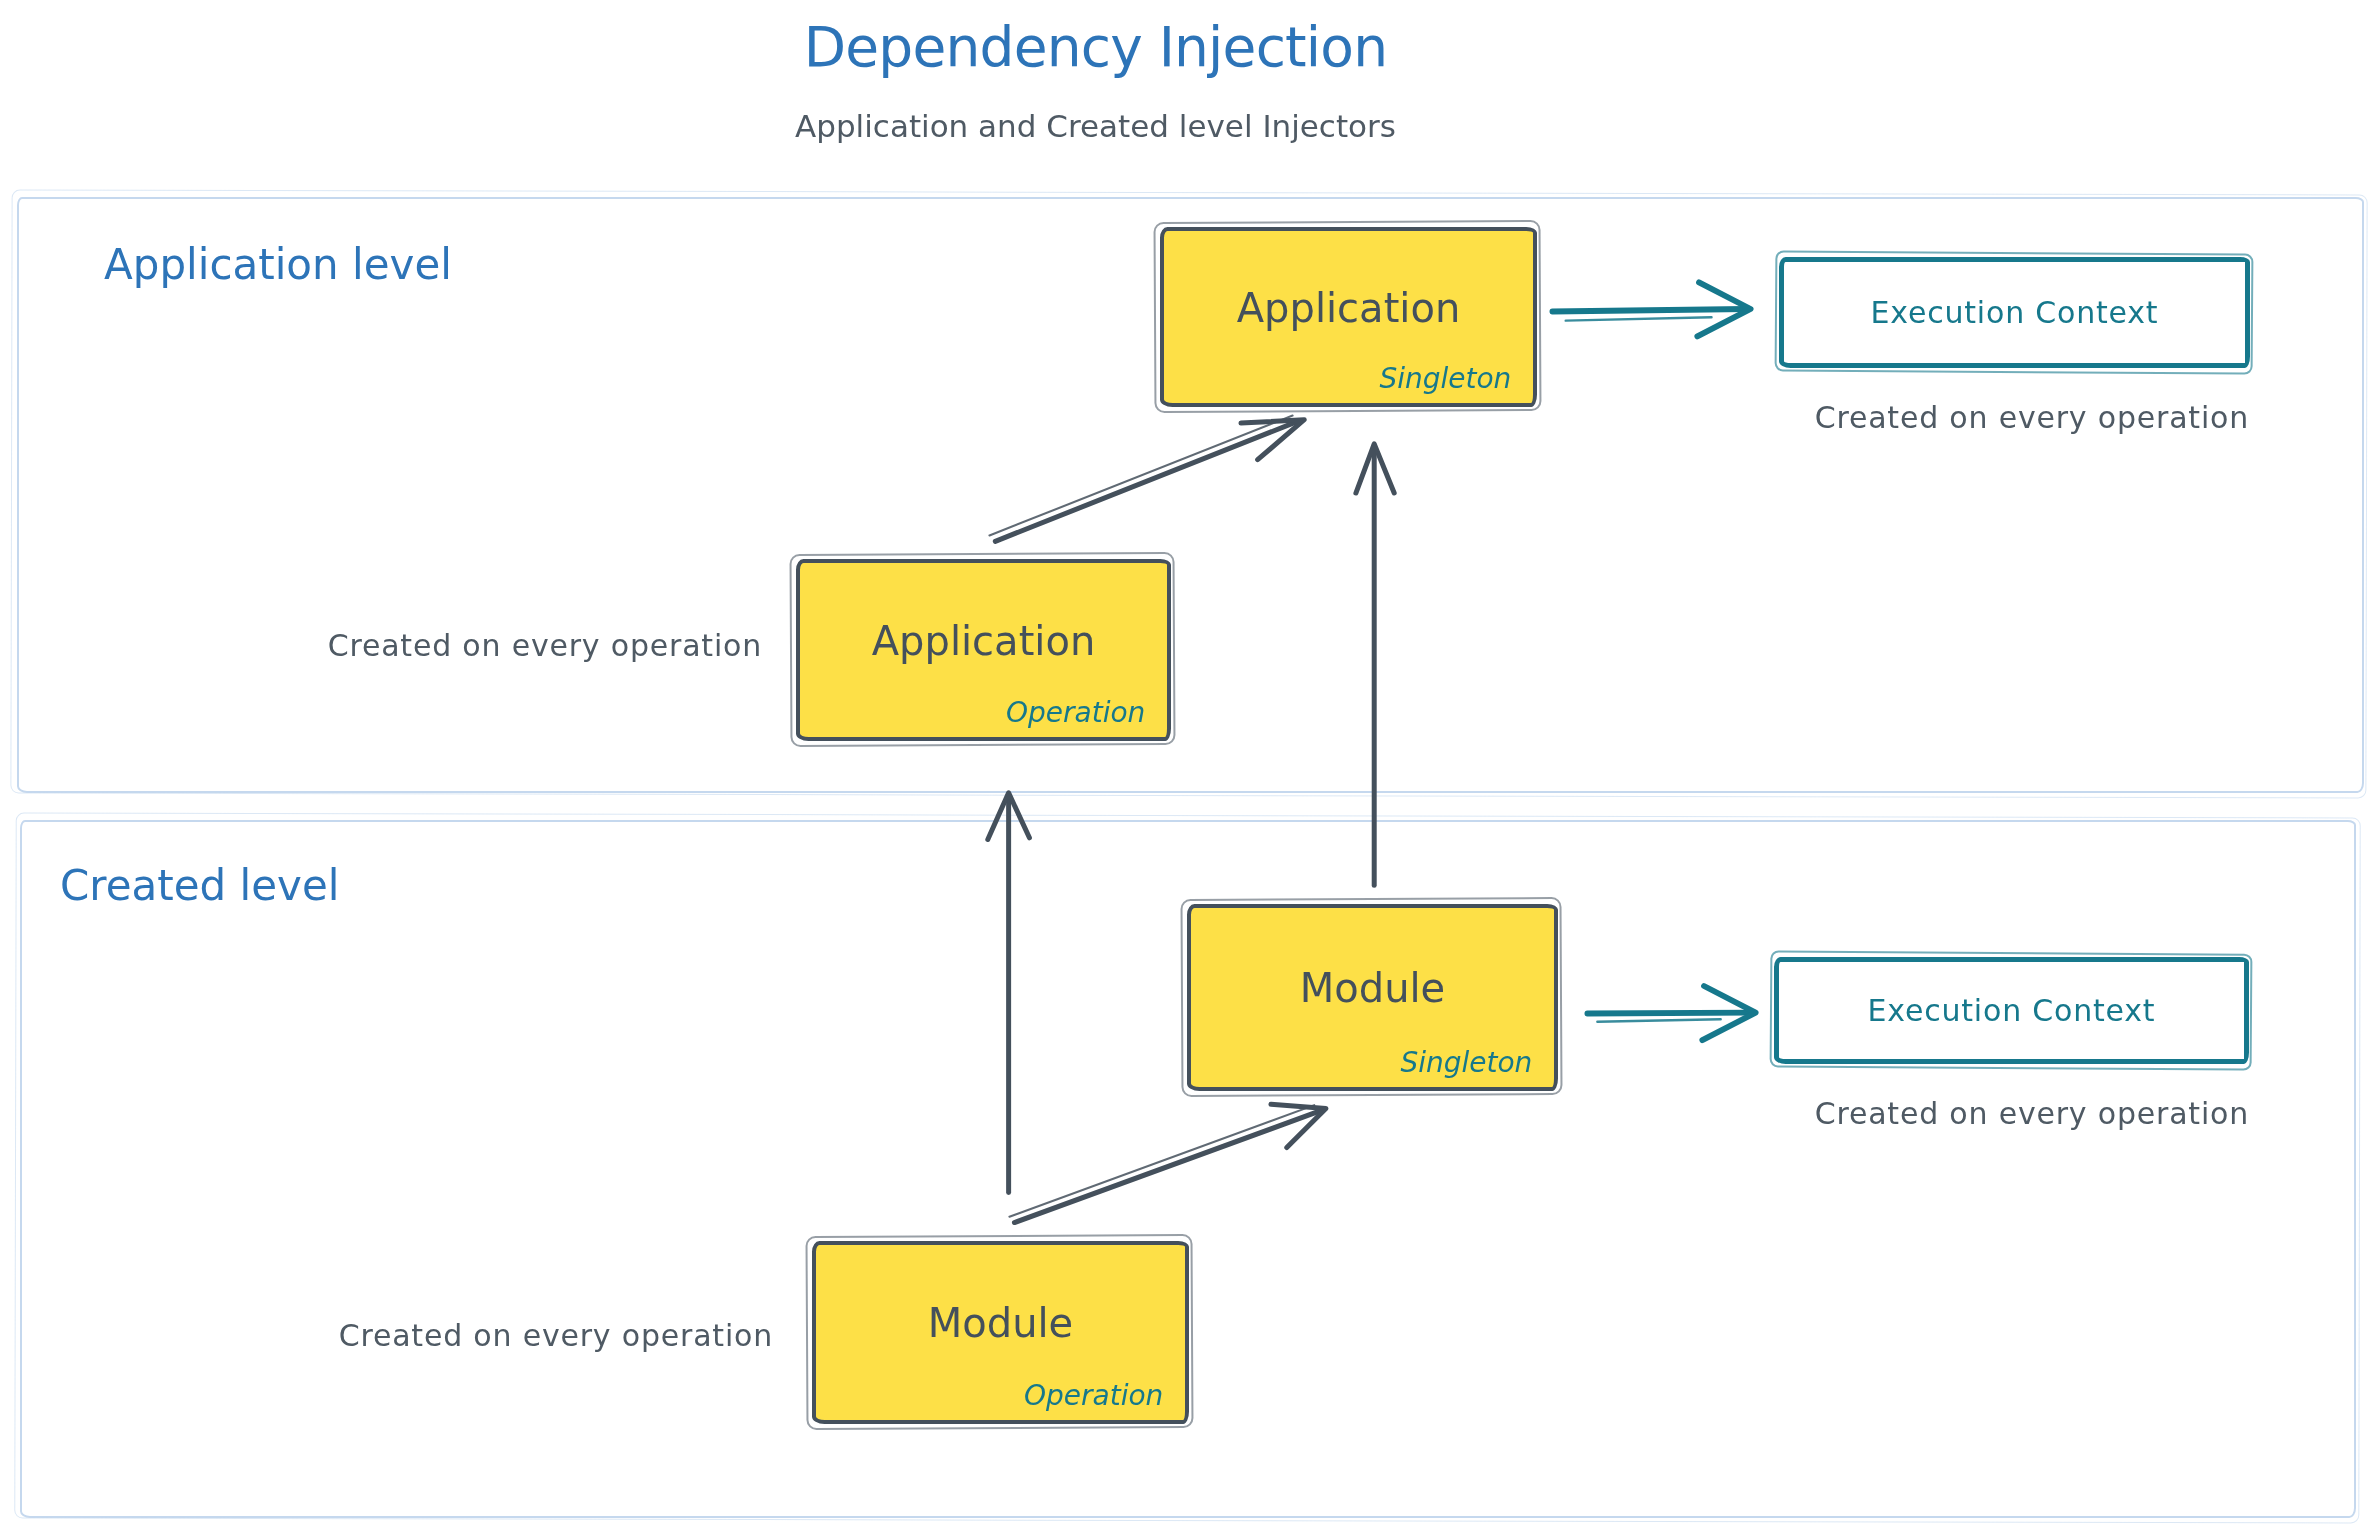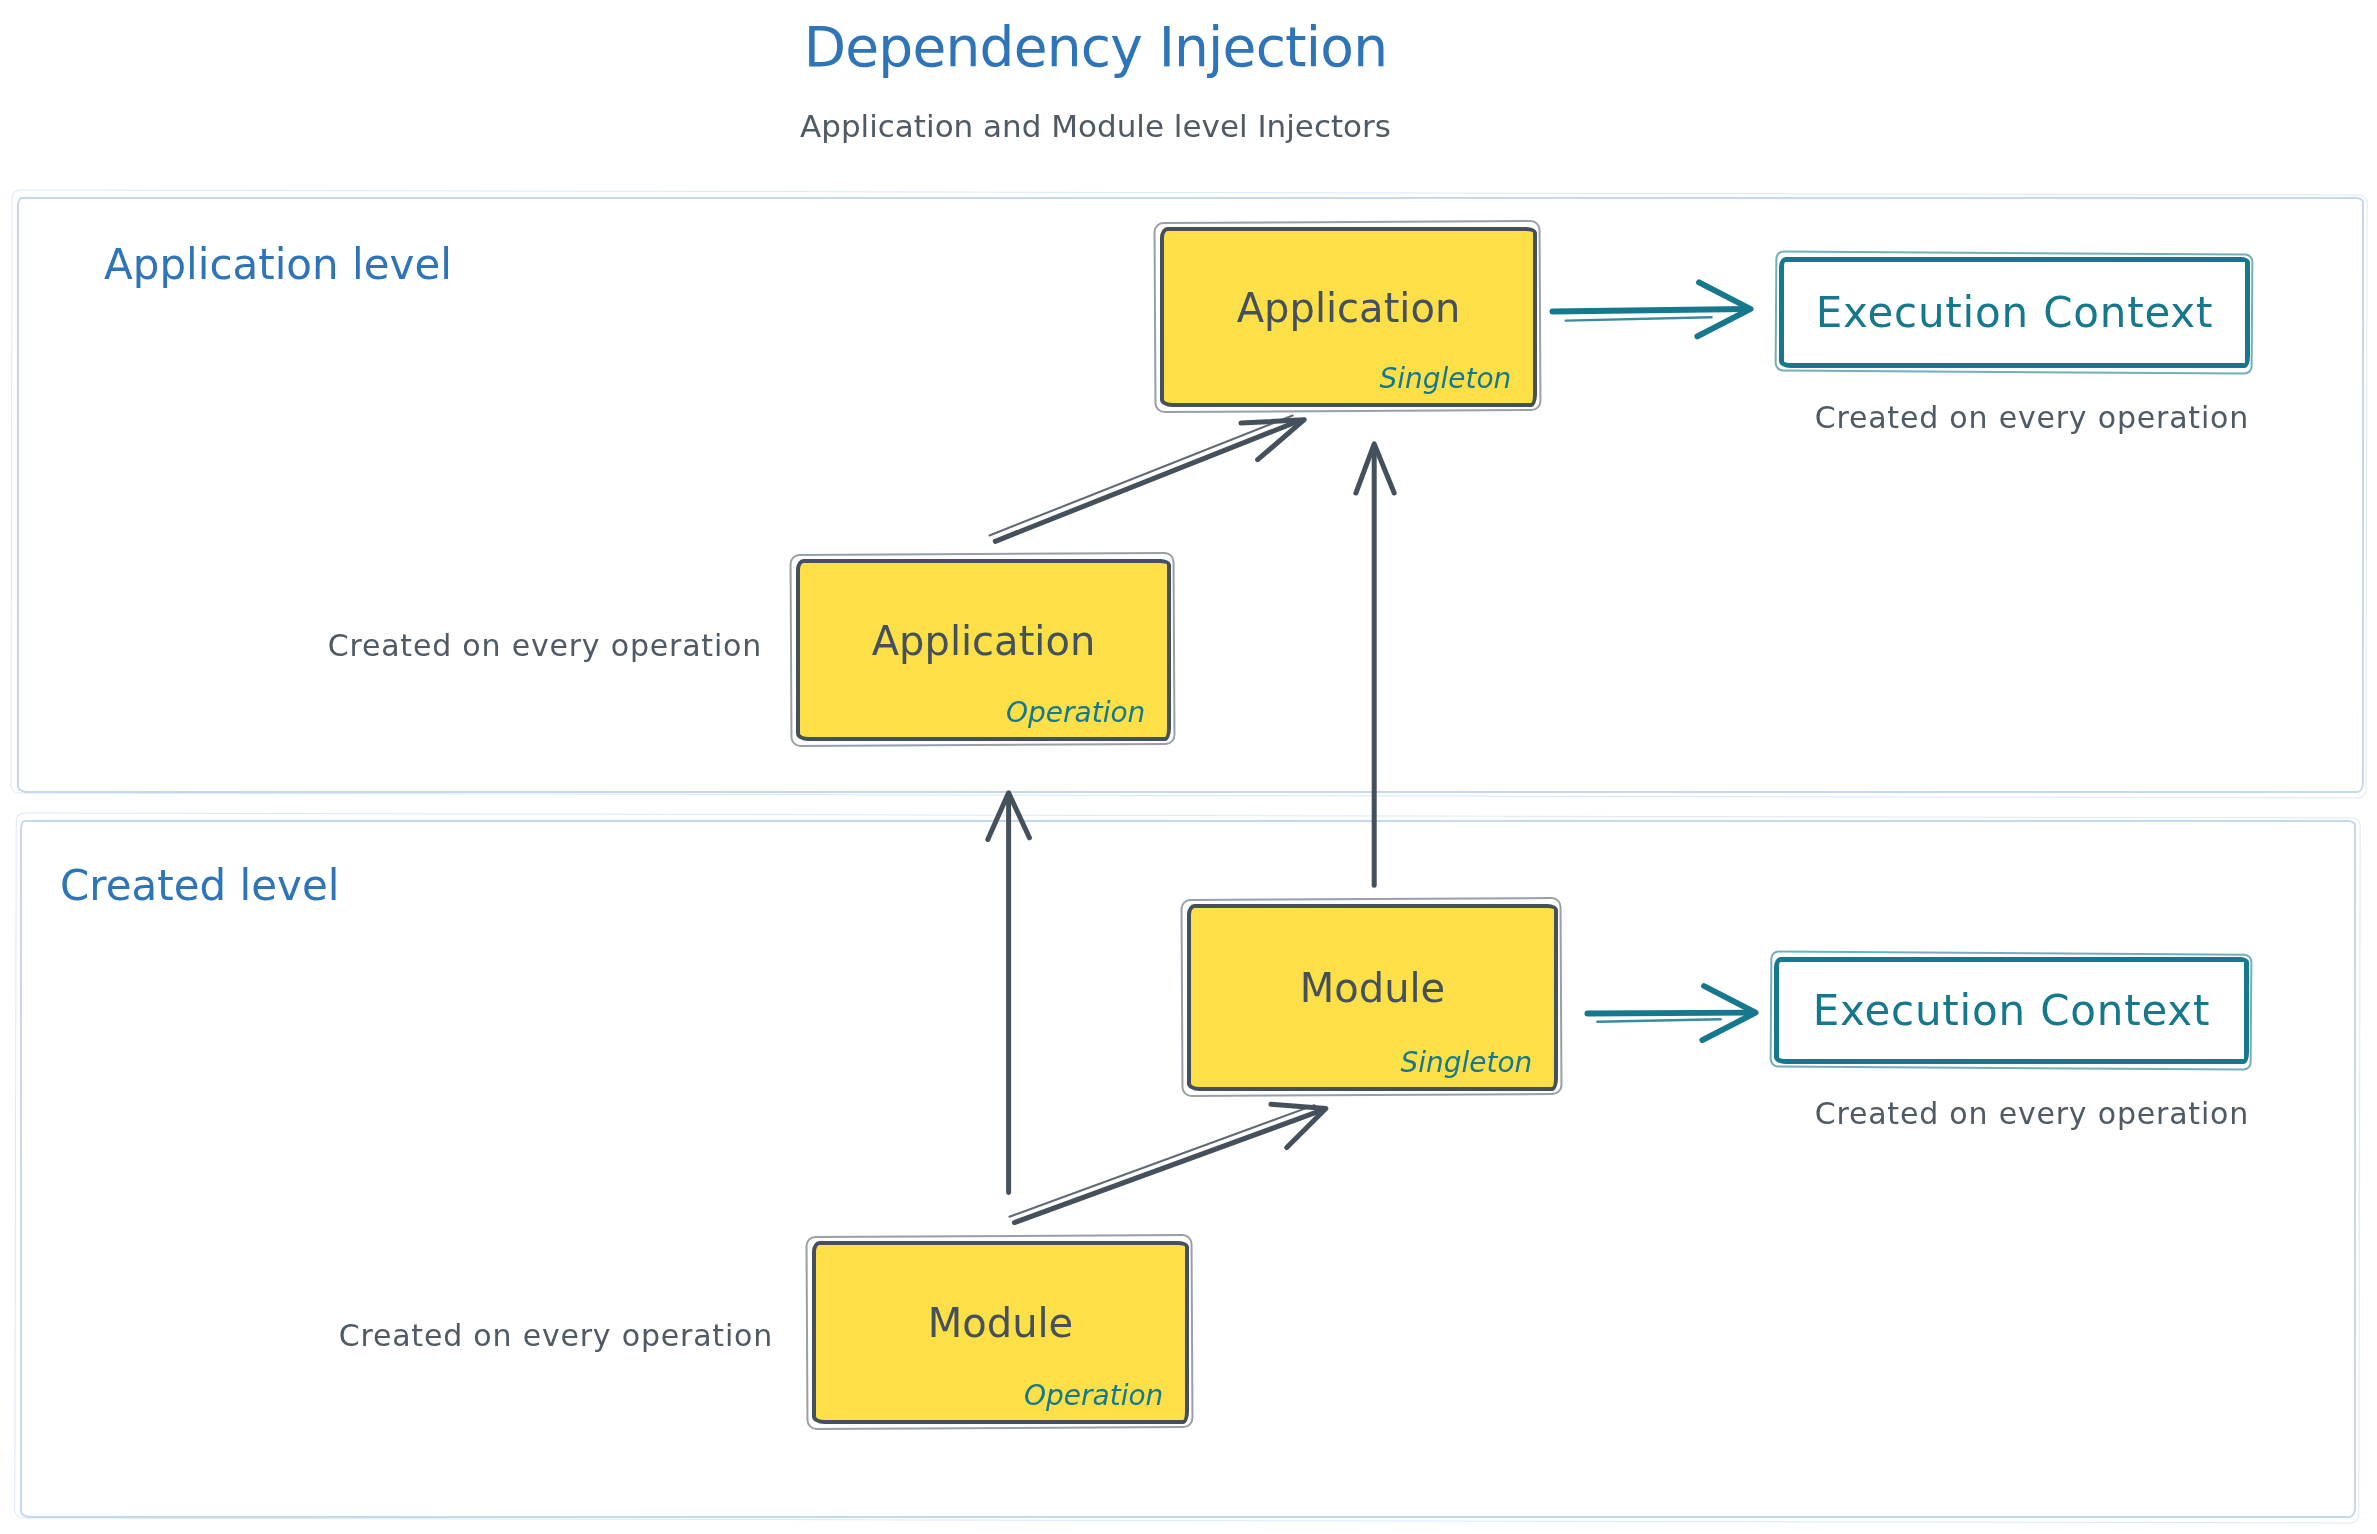--- a/index.html
+++ b/index.html
@@ -127,21 +127,21 @@
     content: "";
     position: absolute;
     inset: -10px -7.5px -10px -9.2px;
     border: 2.5px solid var(--teal);
     border-radius: 8.3px;
     opacity: .6;
     transform: rotate(.4deg);
     pointer-events: none;
   }
   .context-box .context-label {
-    font-size: 42px;
+    font-size: 30px;
     letter-spacing: 0.8px;
     color: var(--teal);
     white-space: nowrap;
   }
   #box-exec-context-app    { left: 1779px; top: 257px;  width: 471px; height: 111px; }
   #box-exec-context-module { left: 1774px; top: 957px; width: 475px; height: 107px; }
 
   
   .caption {
     position: absolute;
@@ -171,21 +171,21 @@
     stroke-linecap: round;
     stroke-linejoin: round;
   }
 </style>
 </head>
 <body>
 
 <div id="canvas">
 
   <div class="title">Dependency Injection</div>
-  <div class="subtitle">Application and Module level Injectors</div>
+  <div class="subtitle">Application and Created level Injectors</div>
 
   <div class="panel" id="panel-application"></div>
   <div class="panel" id="panel-module"></div>
 
   <div class="panel-label" id="label-application-level">Application level</div>
   <div class="panel-label" id="label-module-level">Created level</div>
 
   <svg id="arrows-layer" width="2377" height="1534" viewBox="0 0 2854 1842">
     <g class="stroke-slate">
       <path d="M1195 650 L1558 506" stroke-width="6"></path>

